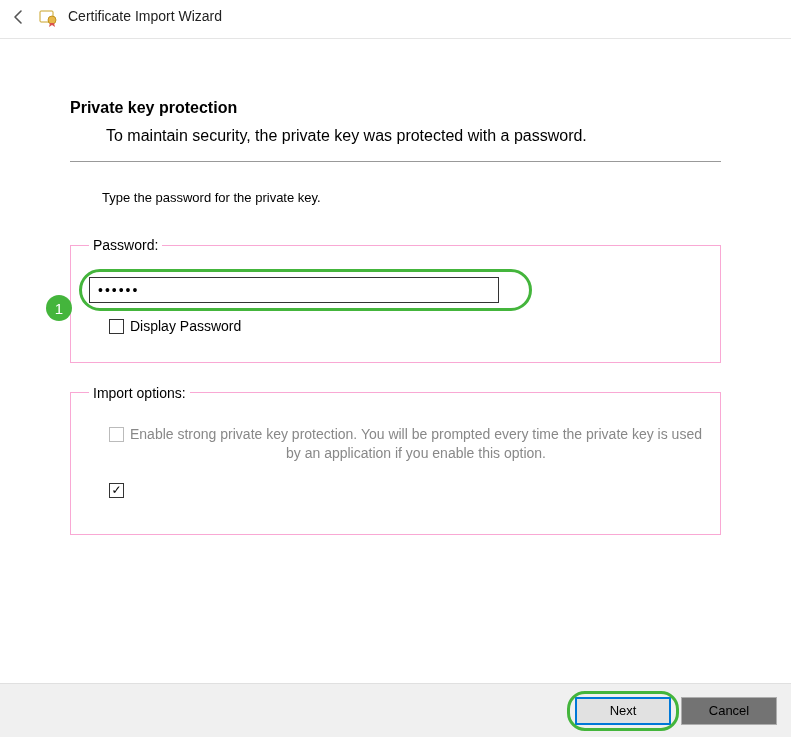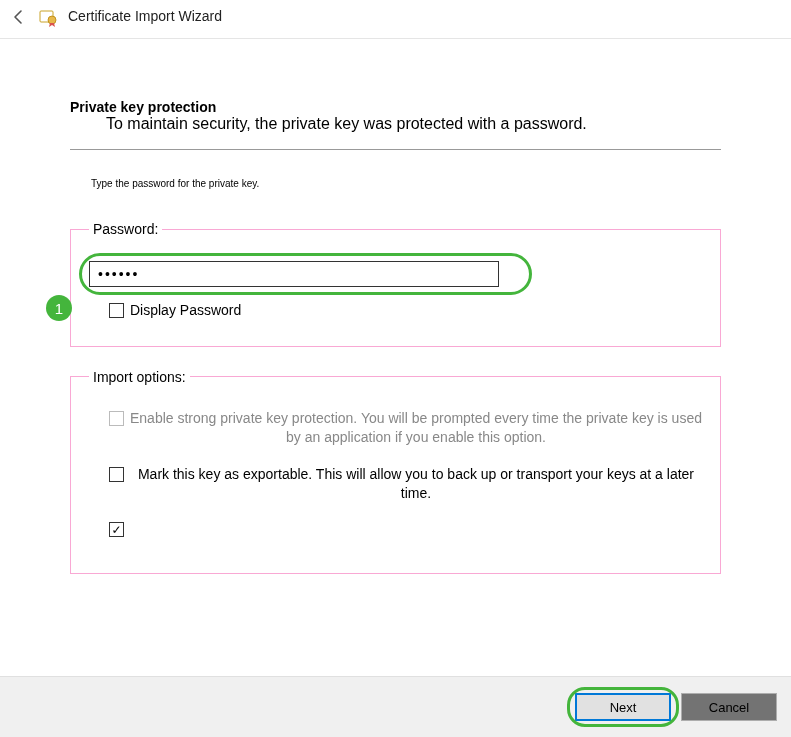--- a/index.html
+++ b/index.html
@@ -29,35 +29,36 @@
     }
     .titlebar-title {
       font-size: 14px;
       color: #222;
     }
     .content {
       padding: 60px 70px 20px 70px;
     }
     .section-heading {
       font-weight: 600;
-      font-size: 14px;
+      font-size: 16px;
+      margin-bottom: 10px;
     }
     .section-sub {
       margin-left: 36px;
       font-size: 16px;
       margin-bottom: 16px;
     }
     .hr {
       border: none;
       border-top: 1px solid #999;
       margin: 6px 0 28px 0;
     }
     .instruction {
-      margin-left: 21px;
-      font-size: 10px;
+      margin-left: 32px;
+      font-size: 13px;
       margin-bottom: 32px;
     }
     fieldset {
       border: 1px solid #f9a8d4;
       padding: 14px 18px 18px 18px;
       margin-bottom: 22px;
       position: relative;
     }
     legend {
       font-size: 14px;
@@ -119,21 +120,21 @@
     .chk.checked::after {
       content: "✓";
       font-size: 12px;
       line-height: 1;
       color: #000;
     }
     .options-fs .chk-row { margin: 10px 0 18px 0; text-align: center; }
     .footer {
       position: absolute;
       bottom: 0; left: 0; right: 0;
-      height: 61px;
+      height: 54px;
       background: #f0f0f0;
       border-top: 1px solid #e0e0e0;
       display: flex;
       align-items: center;
       justify-content: flex-end;
       padding-right: 14px;
       gap: 10px;
     }
     .btn {
       min-width: 96px;
@@ -198,24 +199,20 @@
   </fieldset>
 
   <fieldset class="options-fs">
     <legend>Import options:</legend>
 
     <div class="chk-row disabled">
       <span class="chk disabled"></span>
       <span>Enable strong private key protection. You will be prompted every time the private key is used by an application if you enable this option.</span>
     </div>
 
-    <div class="chk-row">
-      <span class="chk"></span>
-      <span>Mark this key as exportable. This will allow you to back up or transport your keys at a later time.</span>
-    </div>
 
 
     <div class="chk-row">
       <span class="chk checked"></span>
     </div>
   </fieldset>
 </div>
 
 <div class="badge badge-1">1</div>
 <div class="badge badge-2">2</div>

